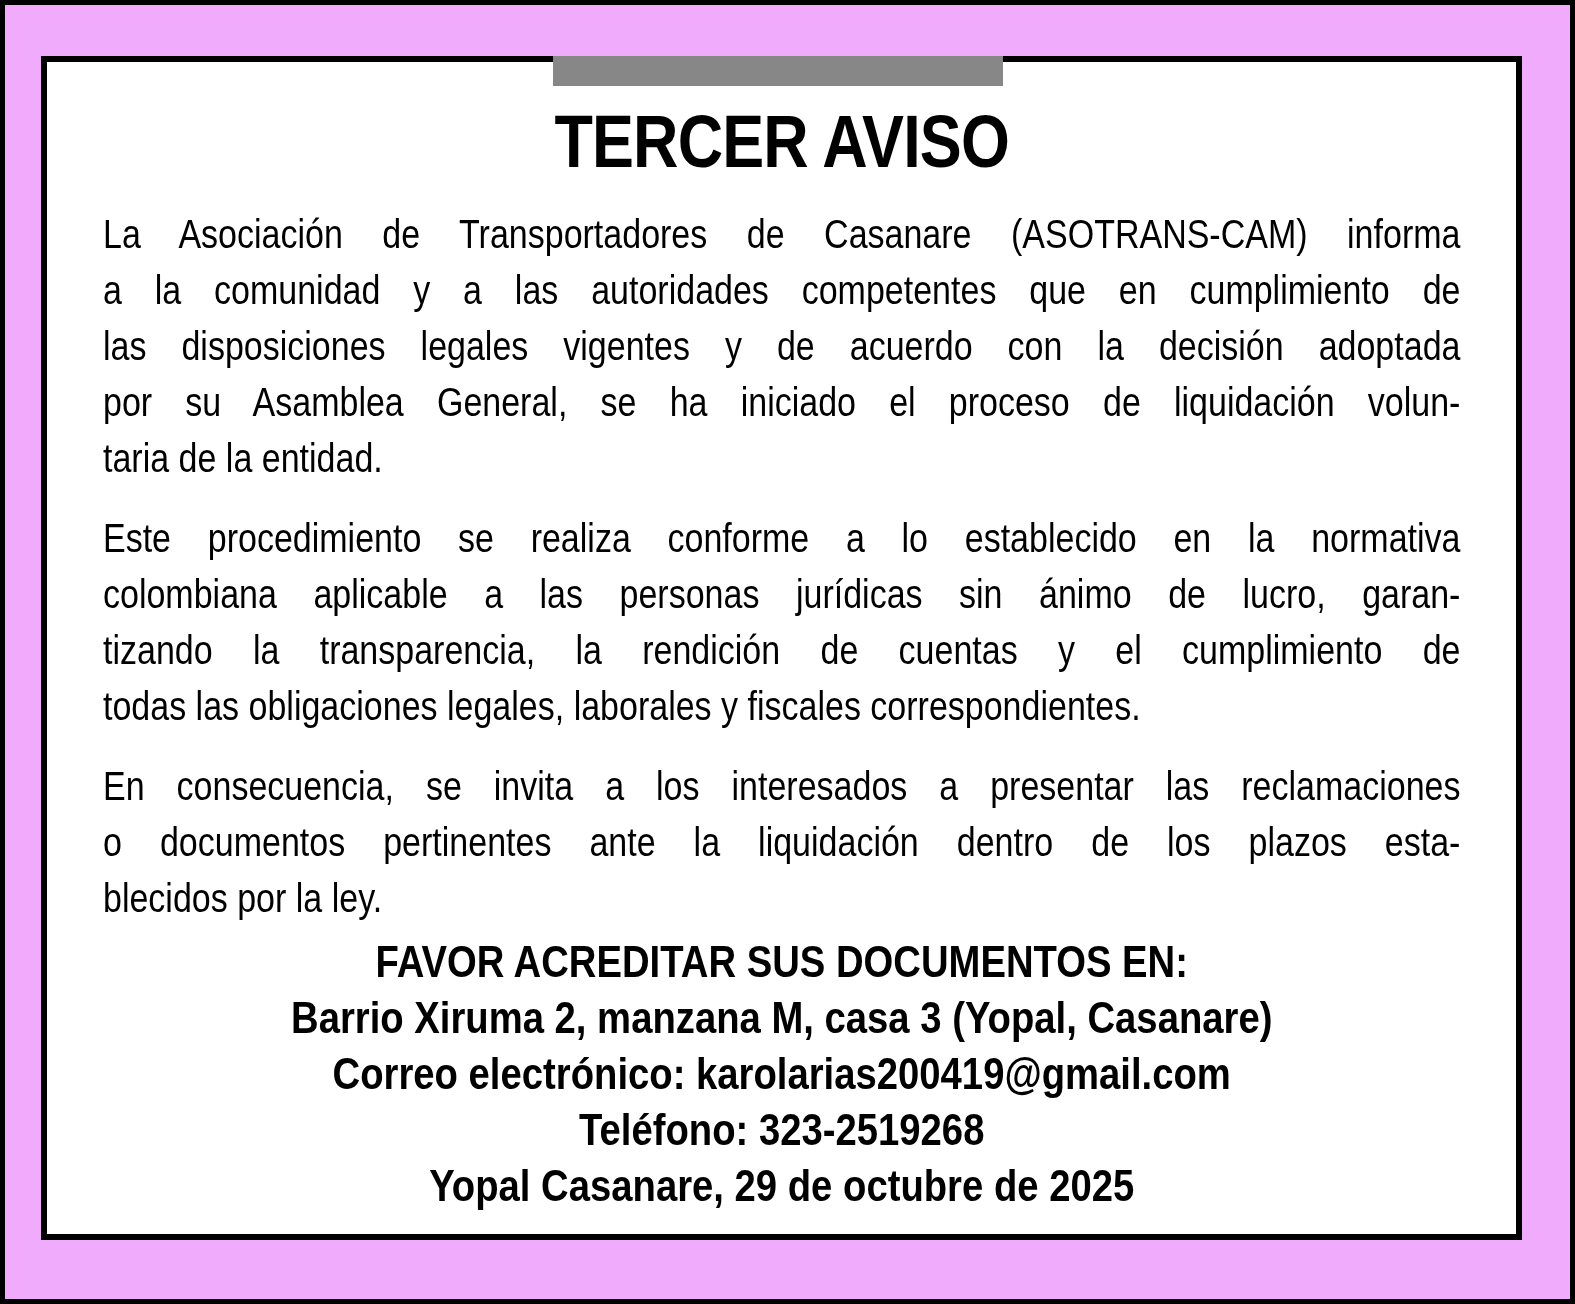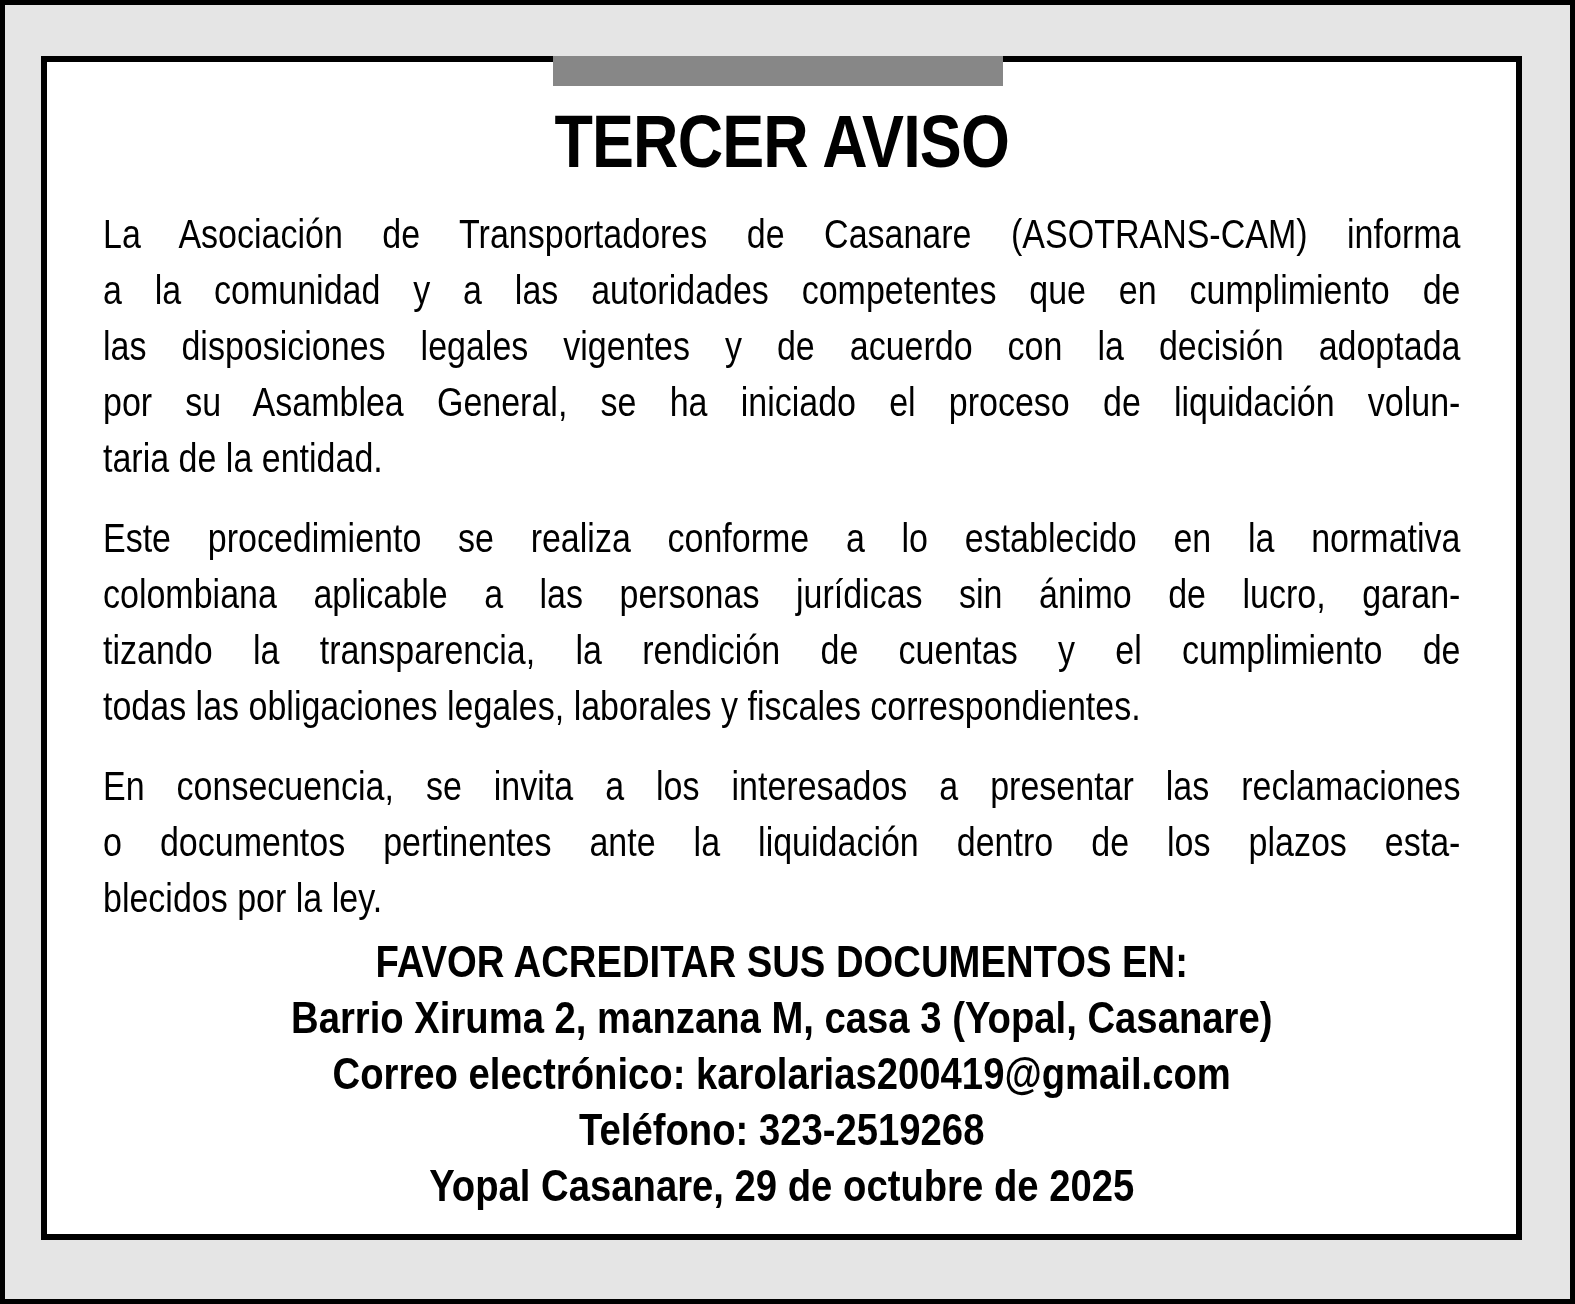--- a/index.html
+++ b/index.html
@@ -4,21 +4,21 @@
 <style>
   html, body {
     margin: 0;
     padding: 0;
     background: #ffffff;
   }
   .page {
     position: relative;
     width: 1575px;
     height: 1304px;
-    background: #e5e5e5;
+    background: #f0abfc;
     overflow: hidden;
     font-family: "Liberation Sans", "DejaVu Sans", sans-serif;
     color: #000000;
   }
   .outer-frame {
     position: absolute;
     left: 0; top: 0; right: 0; bottom: 0;
     border: 5px solid #000000;
     box-sizing: border-box;
   }

